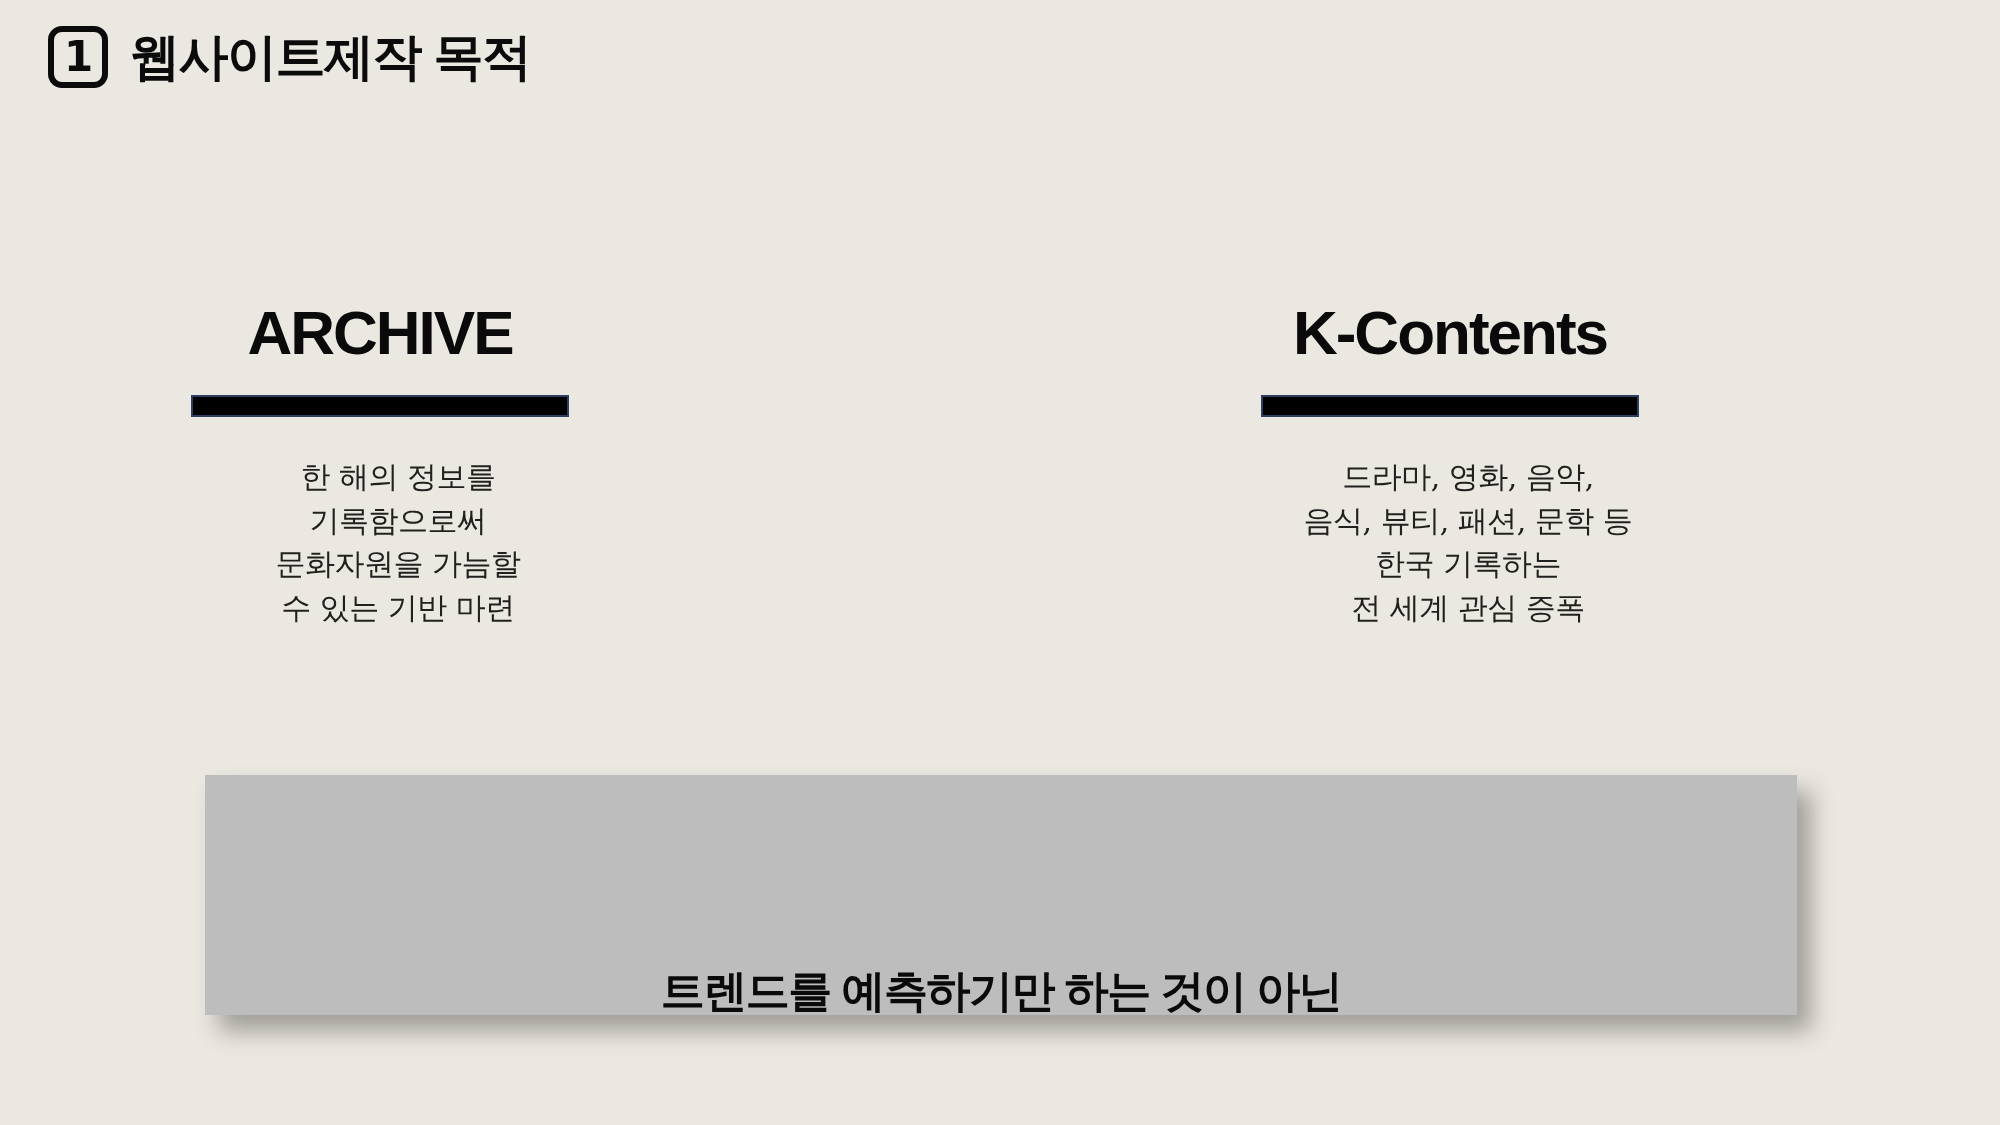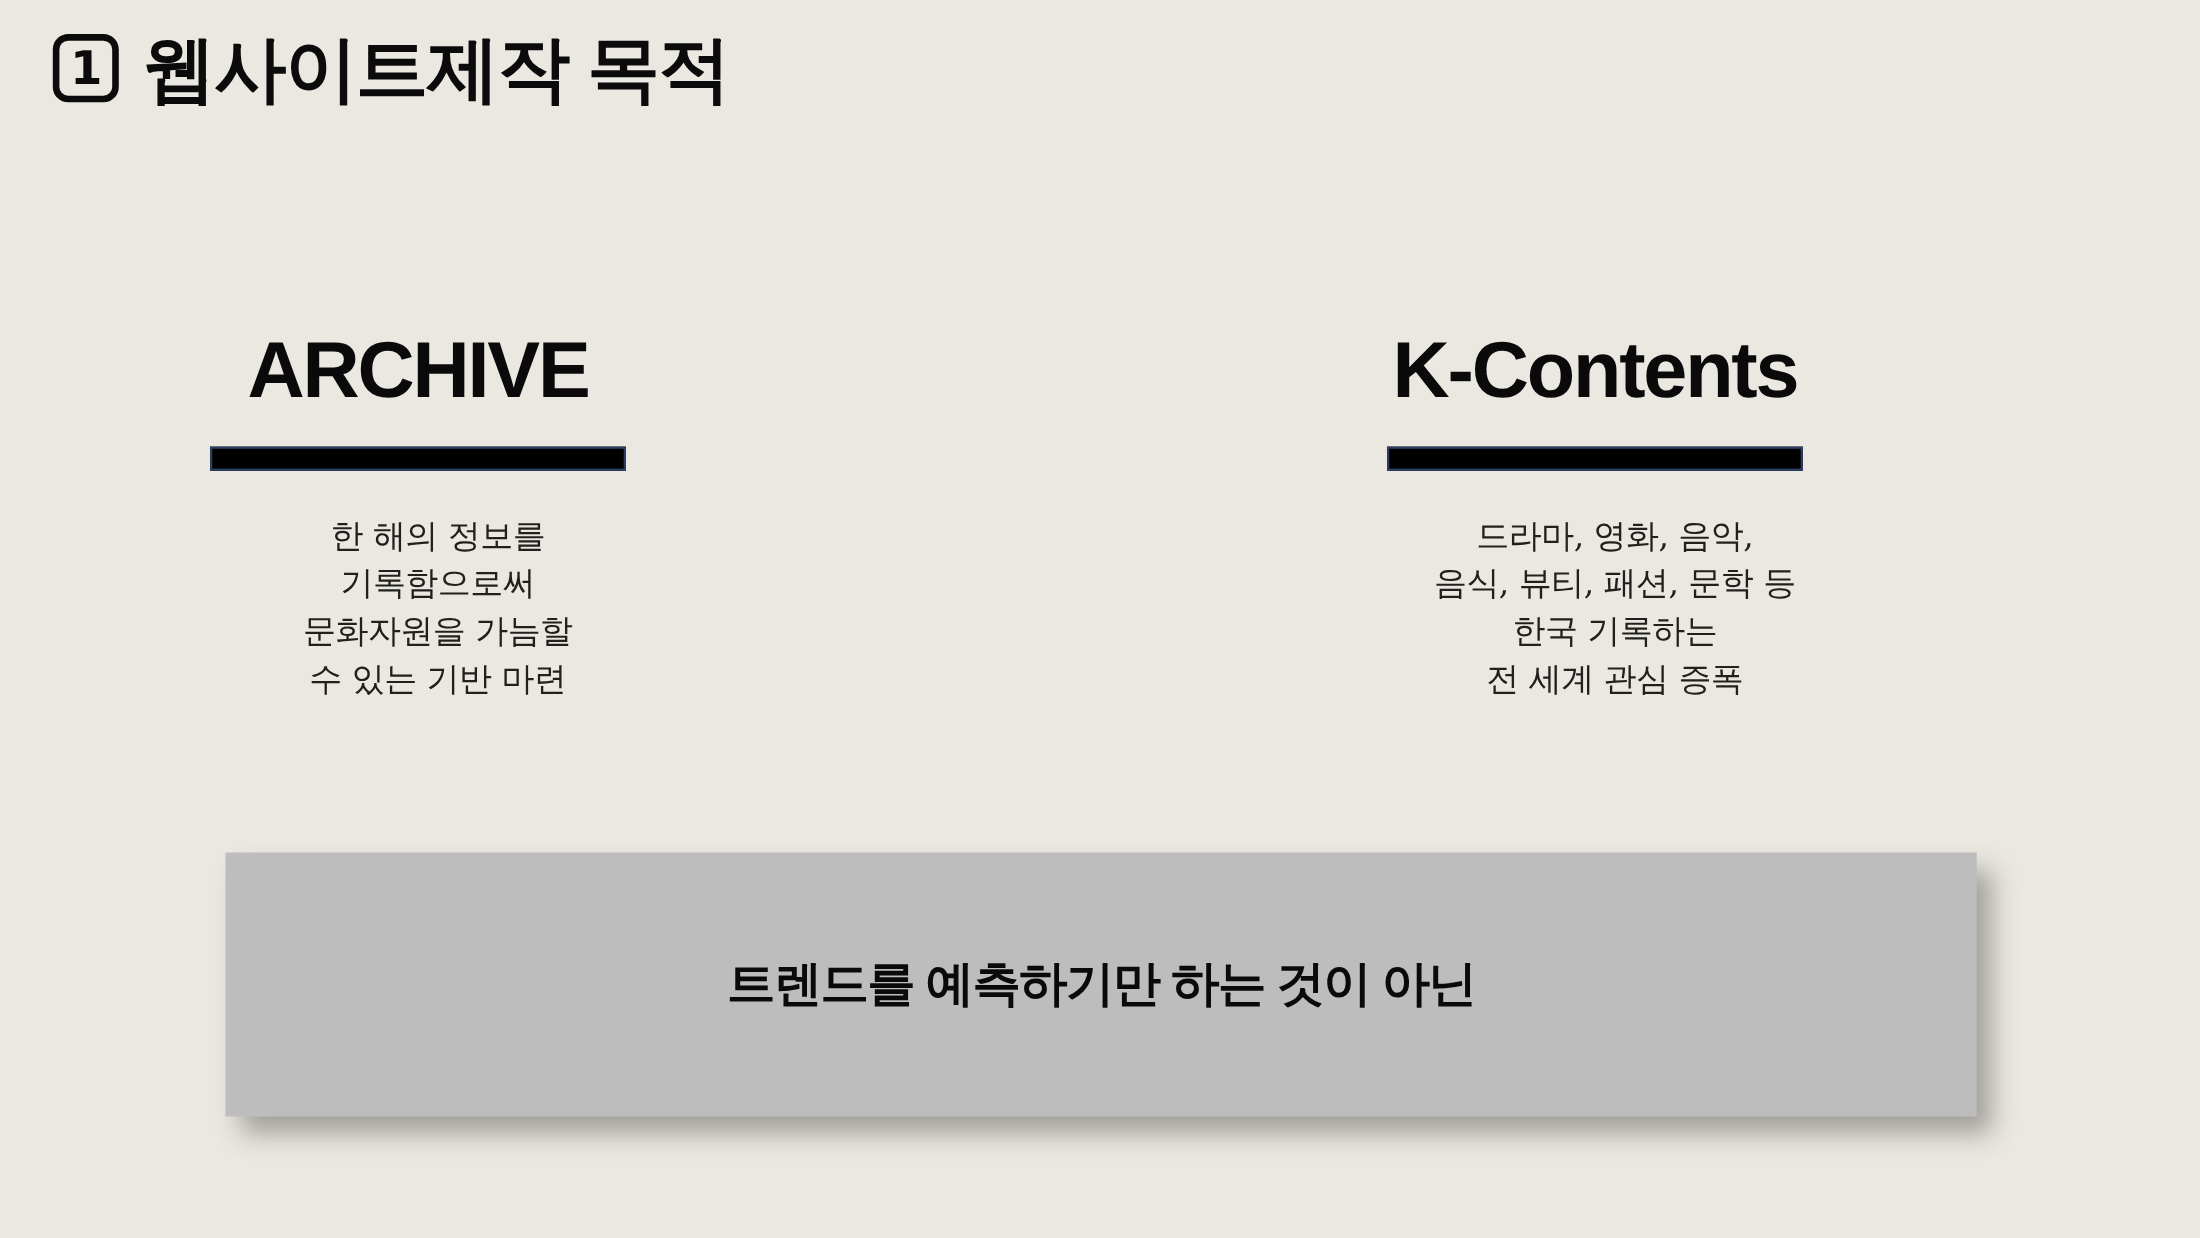--- a/index.html
+++ b/index.html
@@ -40,21 +40,21 @@
   #step-badge .num {
     font-size:42px;
     font-weight:bold;
     color:#0B0B0B;
     line-height:1;
     letter-spacing:-1px;
     font-family:"DejaVu Sans", sans-serif;
   }
 
   #header-title {
-    font-size:66px;
+    font-size:50px;
     font-weight:bold;
     color:#0B0B0B;
     letter-spacing:-1.5px;
     white-space:nowrap;
     line-height:1.1;
   }
 
   
   #pillars {
     position:absolute;
@@ -67,21 +67,21 @@
   }
 
   .pillar {
     width:420px;
     display:flex;
     flex-direction:column;
     align-items:center;
   }
 
   .pillar-title {
-    font-size:72px;
+    font-size:62px;
     font-weight:bold;
     color:#0A0A0A;
     letter-spacing:-2px;
     line-height:1.05;
     white-space:nowrap;
     text-align:center;
   }
 
   .pillar-rule {
     margin-top:30px;
@@ -108,21 +108,21 @@
     position:absolute;
     left:205px;
     top:775px;
     width:1592px;
     height:240px;
     background:#BDBDBD;
     box-shadow:14px 16px 22px rgba(60,58,54,0.42);
     display:flex;
     flex-direction:column;
     align-items:center;
-    justify-content:center;
+    justify-content:flex-end;
     gap:42px;
   }
 
   .banner-line {
     font-size:44px;
     font-weight:bold;
     color:#0A0A0A;
     letter-spacing:-1.5px;
     line-height:1.1;
     white-space:nowrap;

